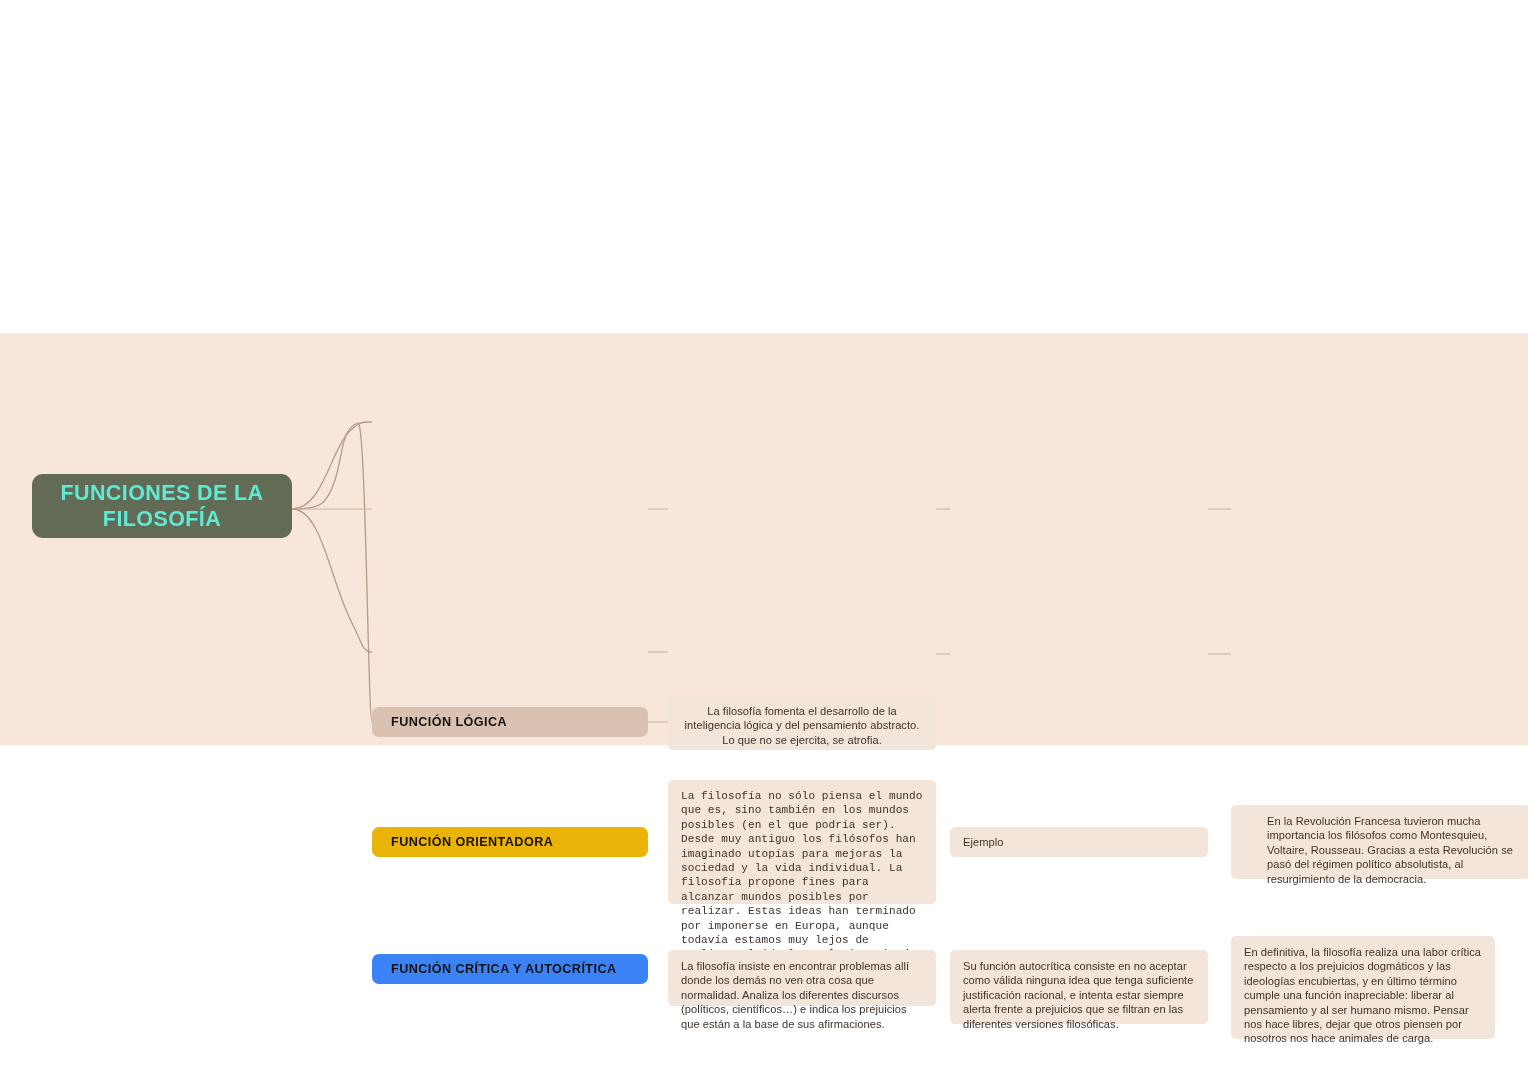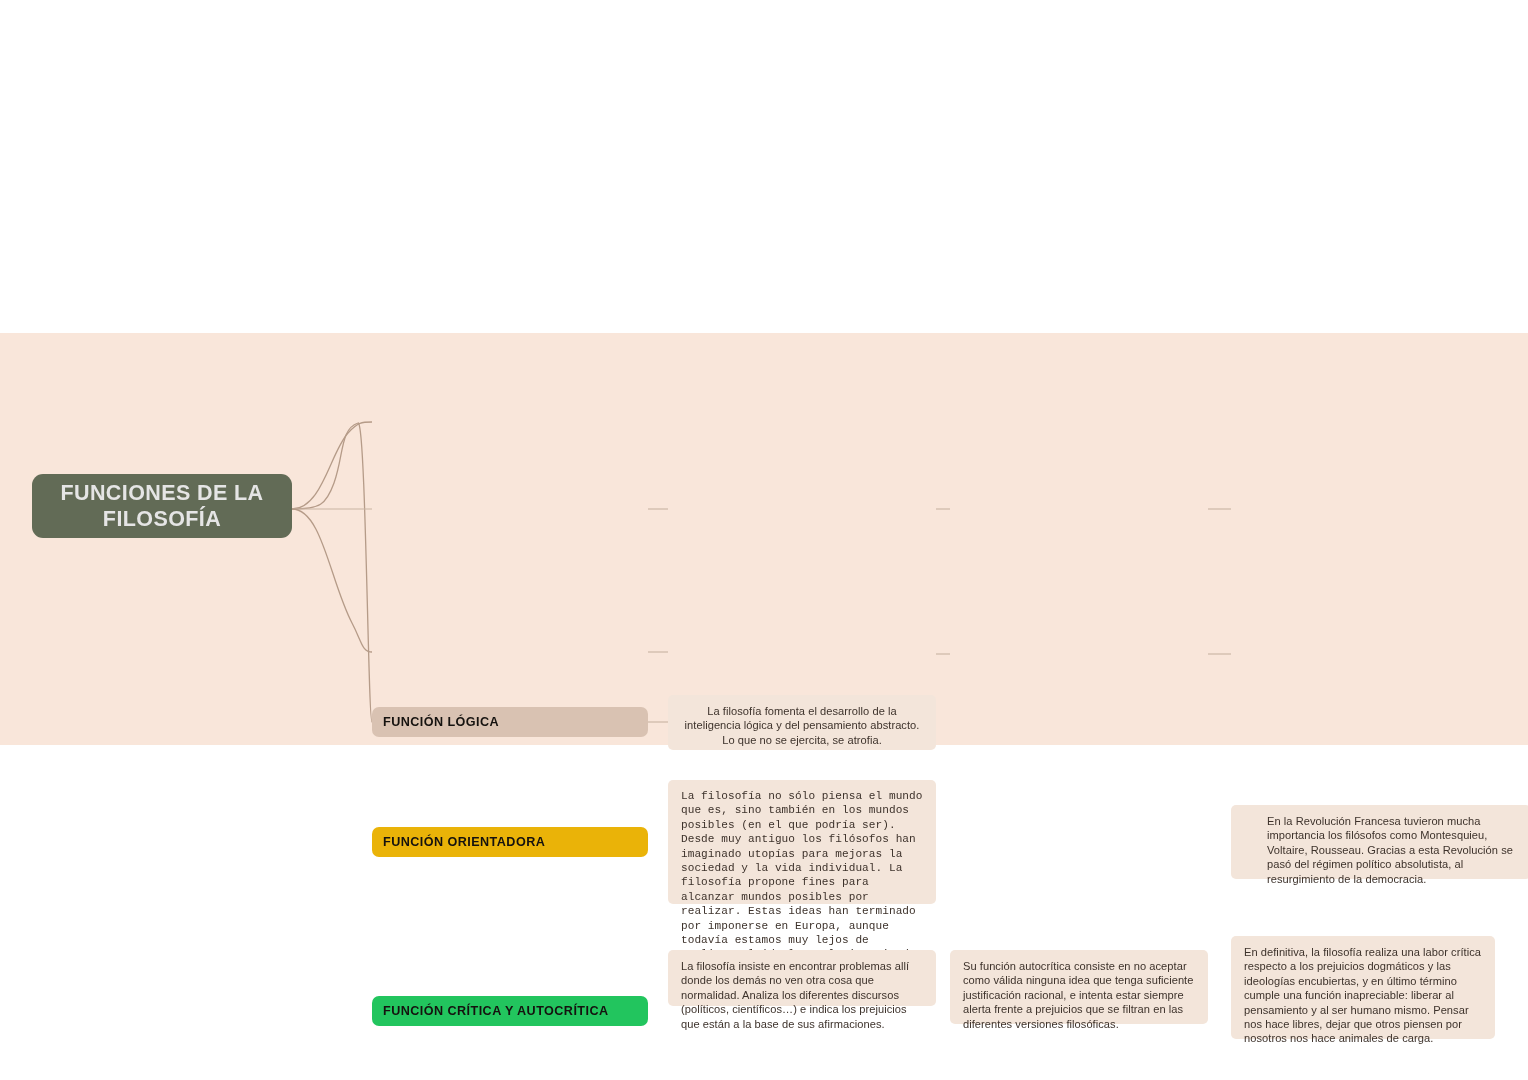--- a/index.html
+++ b/index.html
@@ -45,50 +45,50 @@
     height: 64px;
     background: #626b56;
     border-radius: 11px;
     display: flex;
     align-items: center;
     justify-content: center;
     box-sizing: border-box;
     padding: 0 14px;
   }
   .root-node .root-label {
-    color: #e5e5e5;
+    color: #5eead4;
     font-size: 21.5px;
     font-weight: 600;
     letter-spacing: 0.4px;
     line-height: 1.22;
     text-align: center;
   }
 
   
   .branch-node {
     position: absolute;
     left: 372px;
     width: 276px;
     height: 30px;
     border-radius: 7px;
     display: flex;
     align-items: center;
     box-sizing: border-box;
-    padding-left: 11px;
+    padding-left: 19px;
   }
   .branch-node .branch-label {
     font-size: 12.6px;
     font-weight: 700;
     letter-spacing: 0.45px;
     color: #15120f;
     white-space: nowrap;
   }
   .branch-node.b1 { top: 374px; background: #d9c2b2; }
   .branch-node.b2 { top: 494px; background: #eab308; }
-  .branch-node.b3 { top: 663px; background: #22c55e; align-items: center; }
+  .branch-node.b3 { top: 621px; background: #3b82f6; align-items: center; }
 
   
   .detail-box {
     position: absolute;
     background: #f3e5da;
     border-radius: 5px;
     box-sizing: border-box;
     padding: 9px 13px 10px 13px;
     color: #3d322b;
     font-size: 11.1px;
@@ -154,20 +154,23 @@
   </div>
 
   <div class="detail-box d-logica">
     <span class="detail-text">La filosofía fomenta el desarrollo de la inteligencia lógica y del pensamiento abstracto. Lo que no se ejercita, se atrofia.</span>
   </div>
 
   <div class="detail-box d-orientadora">
     <span class="detail-text">La filosofía no sólo piensa el mundo que es, sino también en los mundos posibles (en el que podría ser). Desde muy antiguo los filósofos han imaginado utopías para mejoras la sociedad y la vida individual. La filosofía propone fines para alcanzar mundos posibles por realizar. Estas ideas han terminado por imponerse en Europa, aunque todavía estamos muy lejos de realizar el ideal revolucionario de: igualdad, libertad y fraternidad.</span>
   </div>
 
+  <div class="detail-box d-ejemplo">
+    <span class="detail-text">Ejemplo</span>
+  </div>
 
   <div class="detail-box d-revolucion">
     <span class="detail-text">En la Revolución Francesa tuvieron mucha importancia los filósofos como Montesquieu, Voltaire, Rousseau. Gracias a esta Revolución se pasó del régimen político absolutista, al resurgimiento de la democracia.</span>
   </div>
 
   <div class="detail-box d-critica1">
     <span class="detail-text">La filosofía insiste en encontrar problemas allí donde los demás no ven otra cosa que normalidad. Analiza los diferentes discursos (políticos, científicos…) e indica los prejuicios que están a la base de sus afirmaciones.</span>
   </div>
 
   <div class="detail-box d-critica3">

